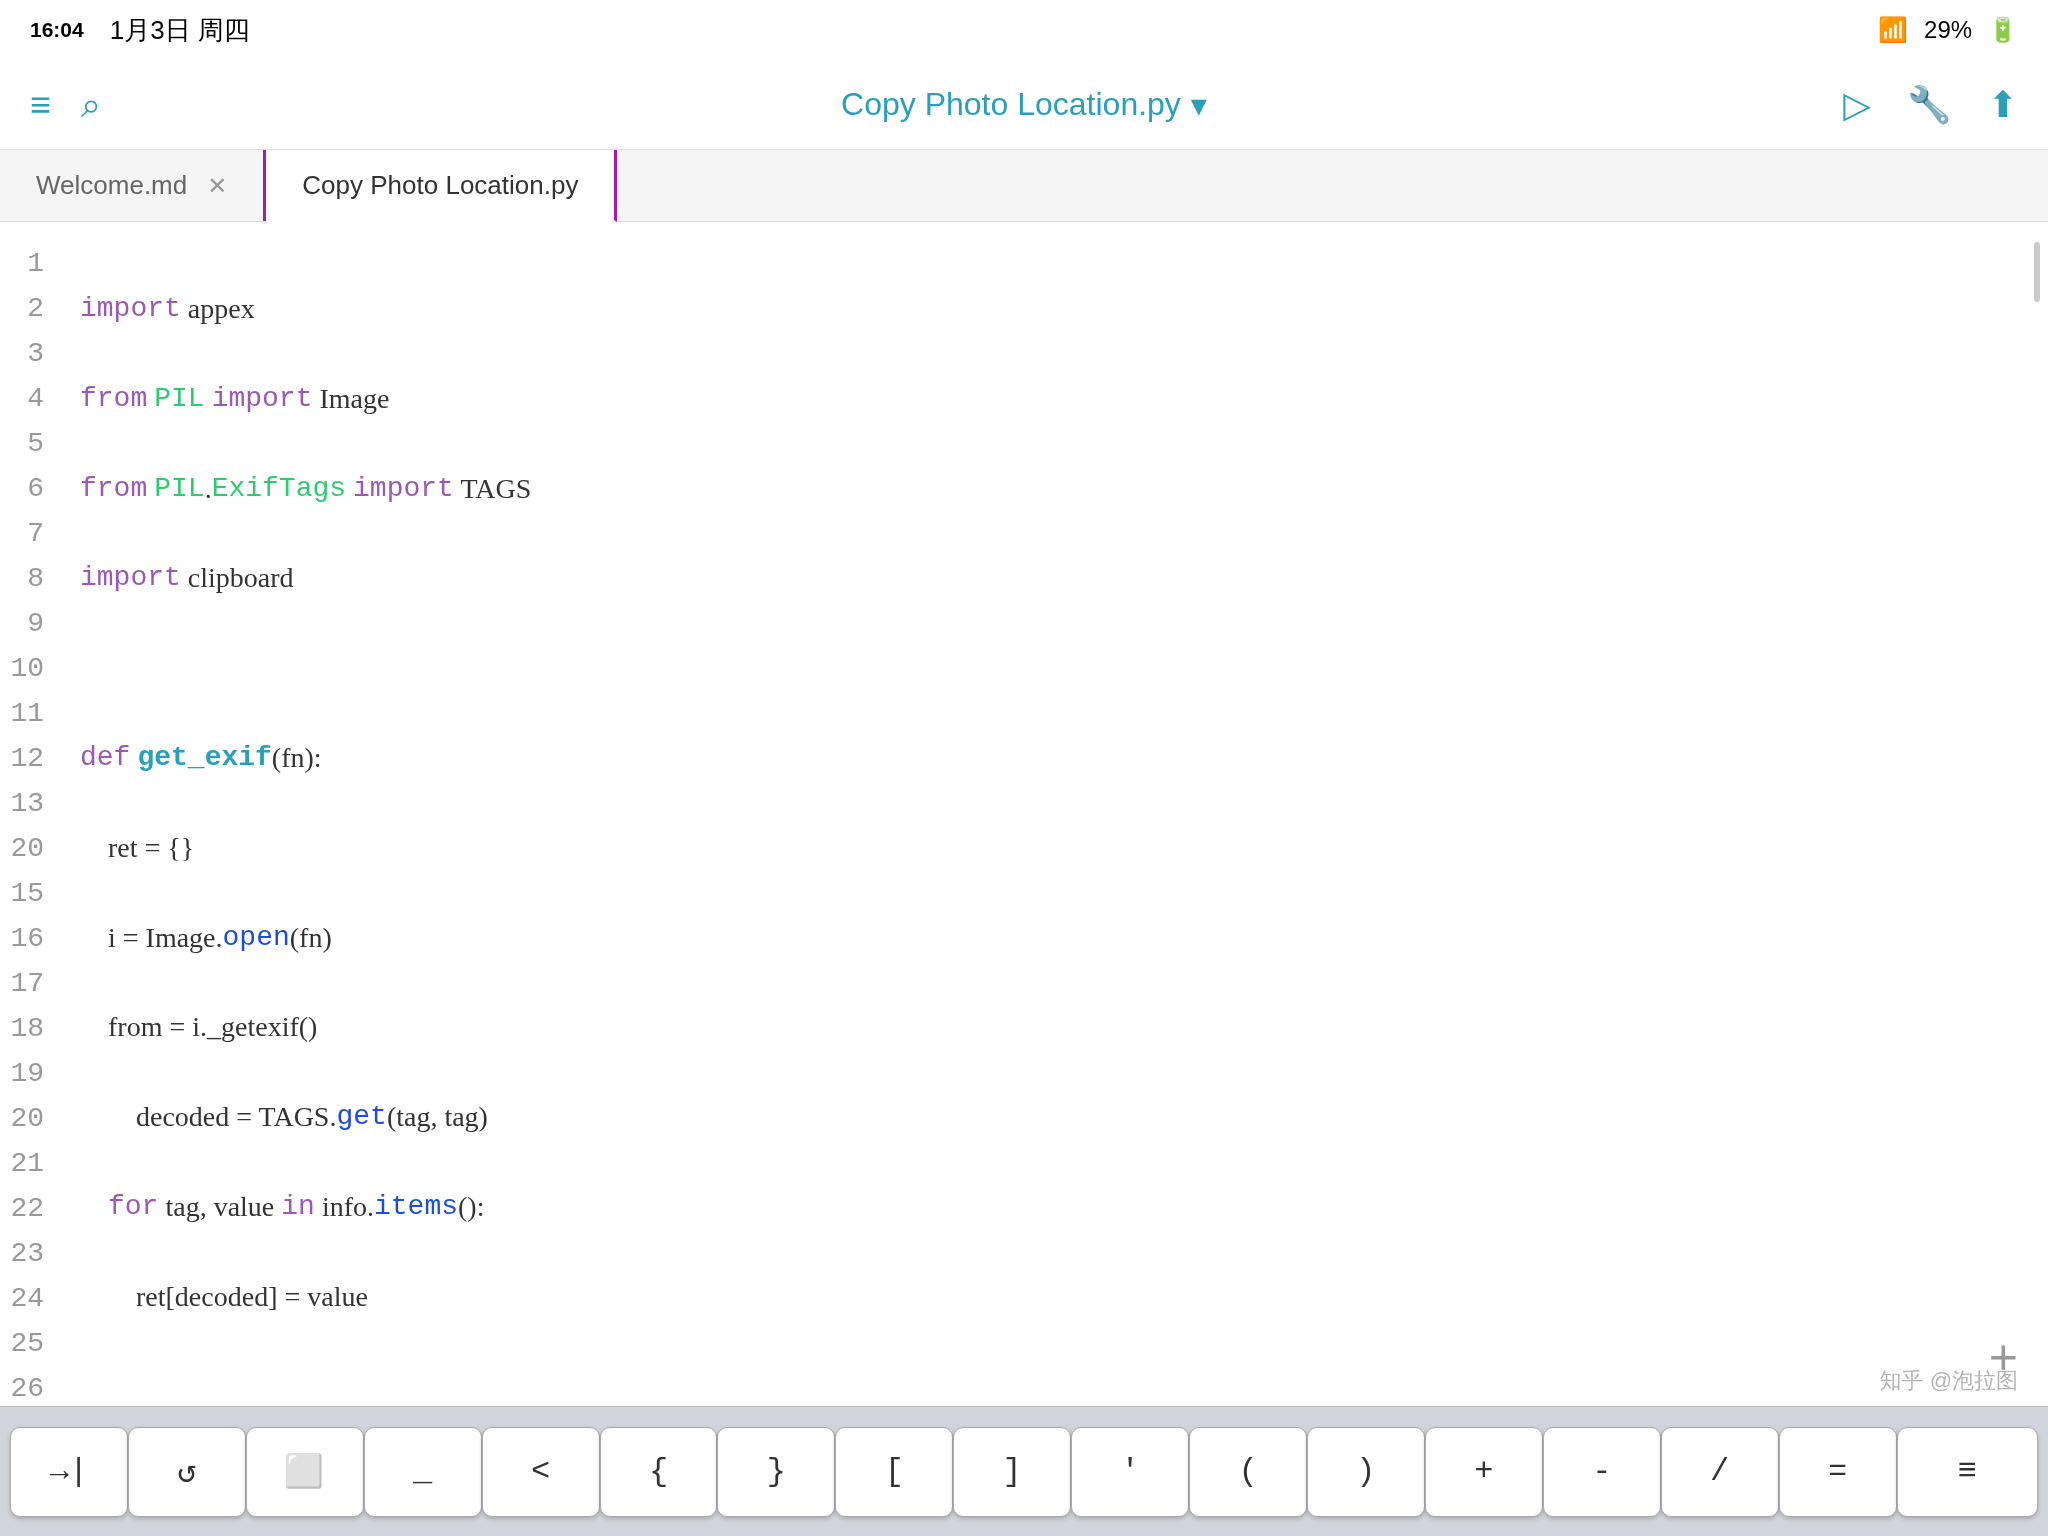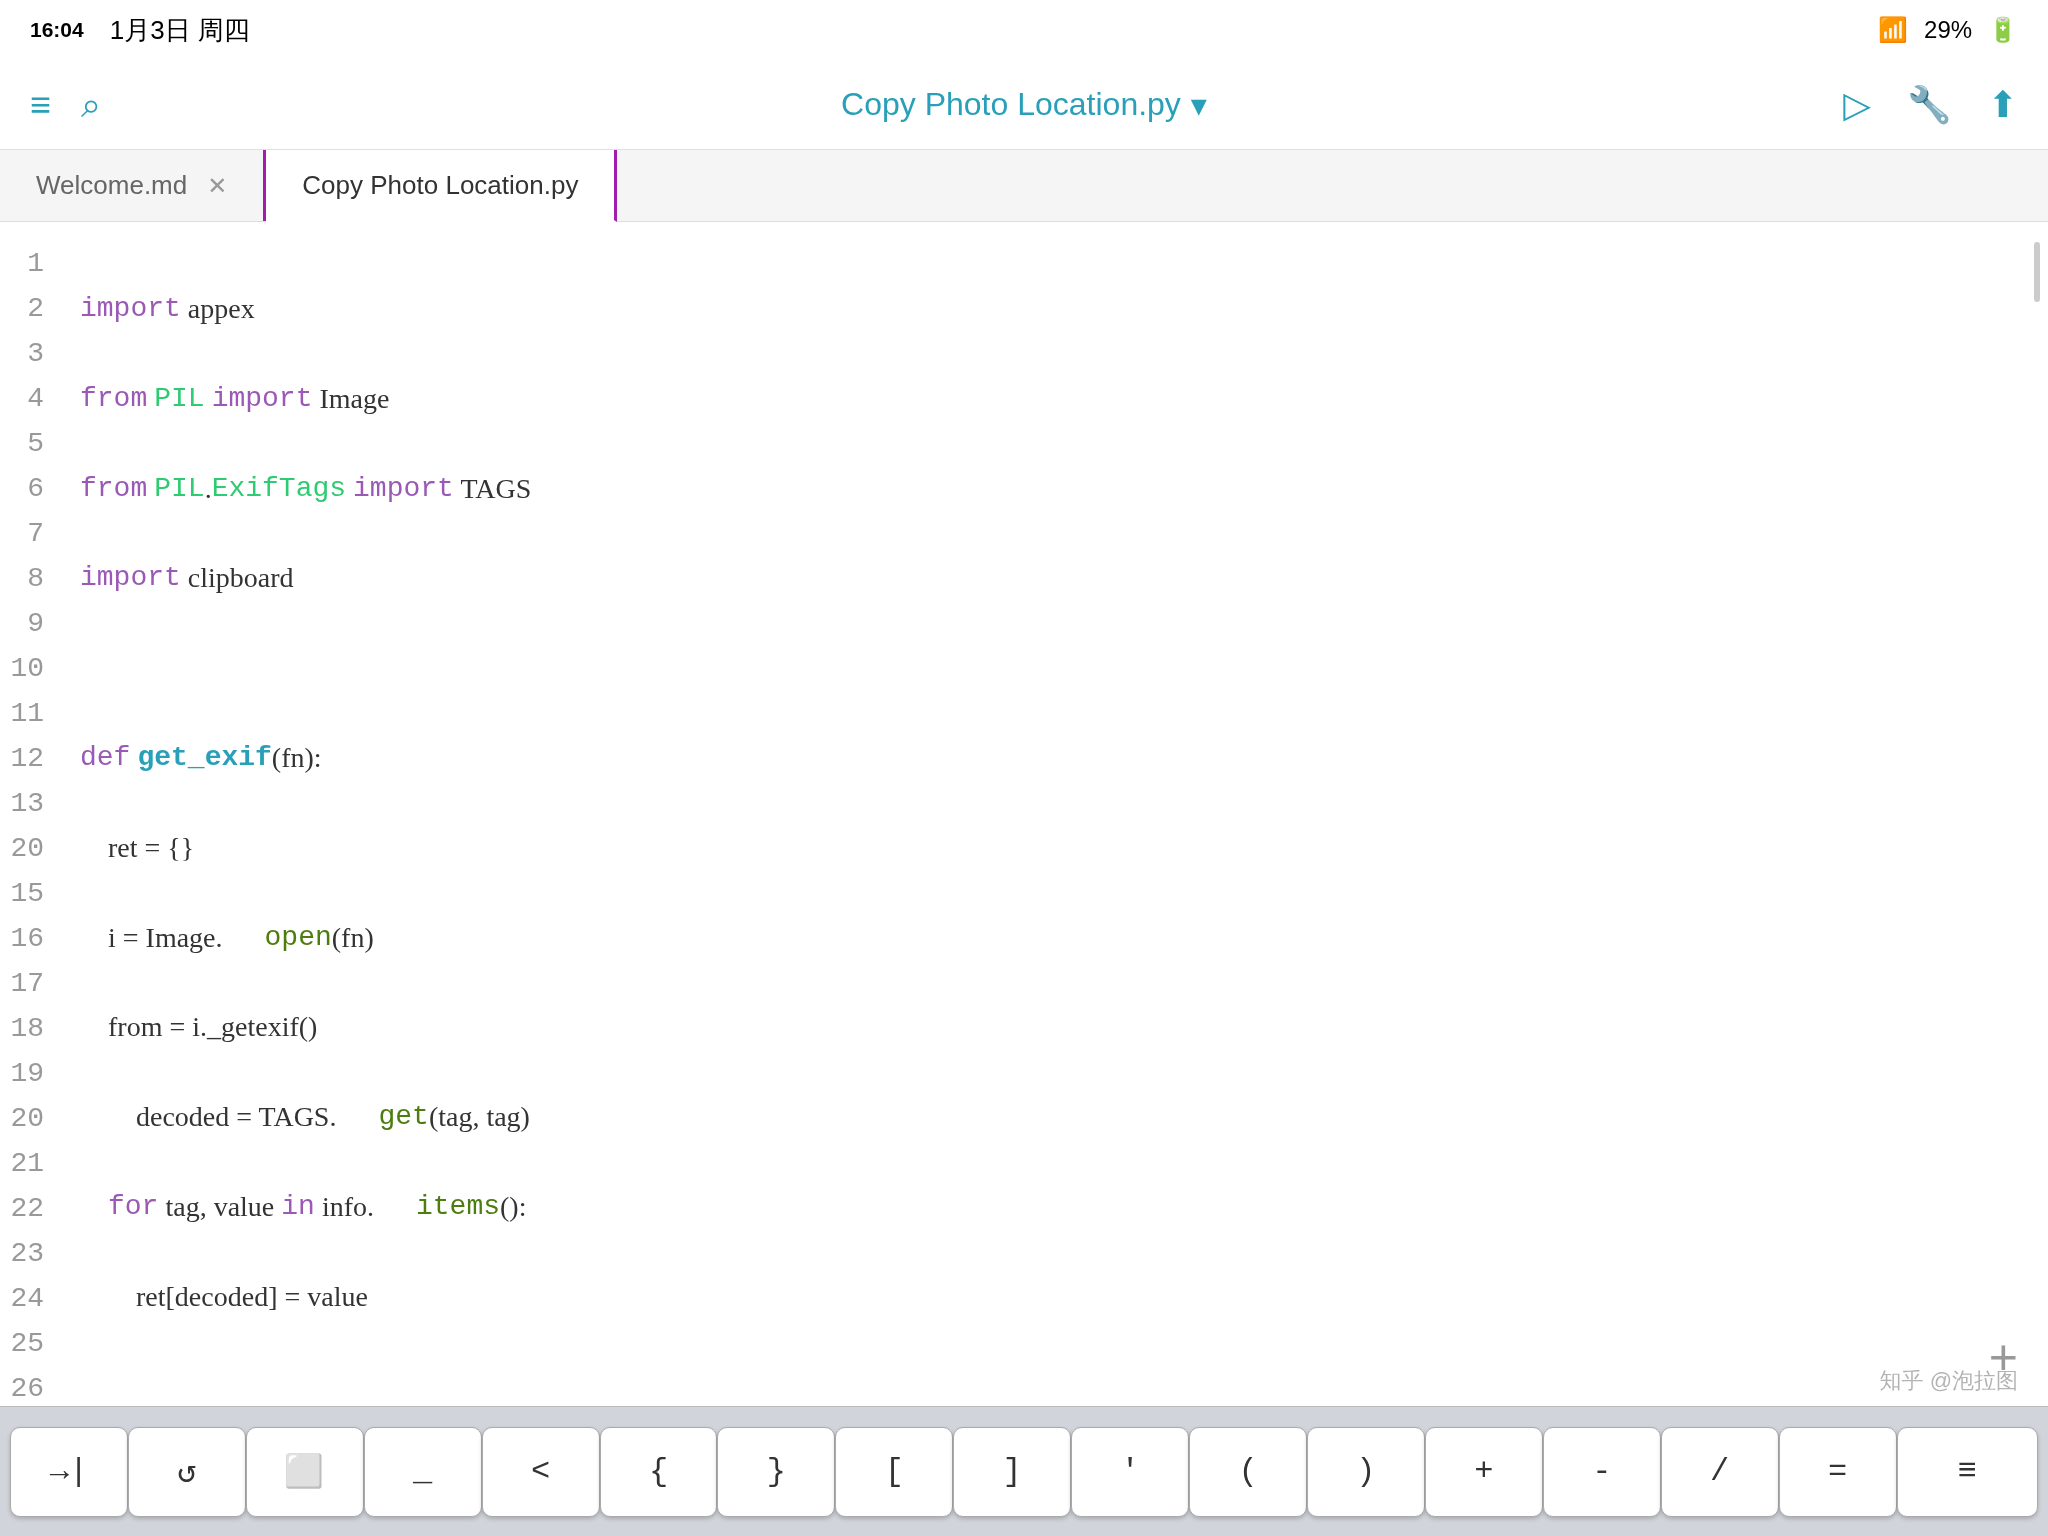--- a/index.html
+++ b/index.html
@@ -111,21 +111,21 @@
       font-size: 28px;
       line-height: 1.6;
       overflow: hidden;
       white-space: pre;
     }
     .code-line { height: 45px; display: flex; align-items: flex-end; }
 
     
     .kw { color: #9b59b6; } 
     .cls { color: #2ecc71; } 
-    .fn { color: #4d7c0f; margin-left: 42px; } 
+    .fn { color: #1d4ed8; } 
     .plain { color: #333; font-family: Liberation Serif, serif; }
     .bold-fn { color: #2aa0b8; font-weight: bold; }
 
     
     .scrollbar-indicator {
       position: absolute;
       right: 8px;
       top: 20px;
       width: 6px;
       height: 60px;

